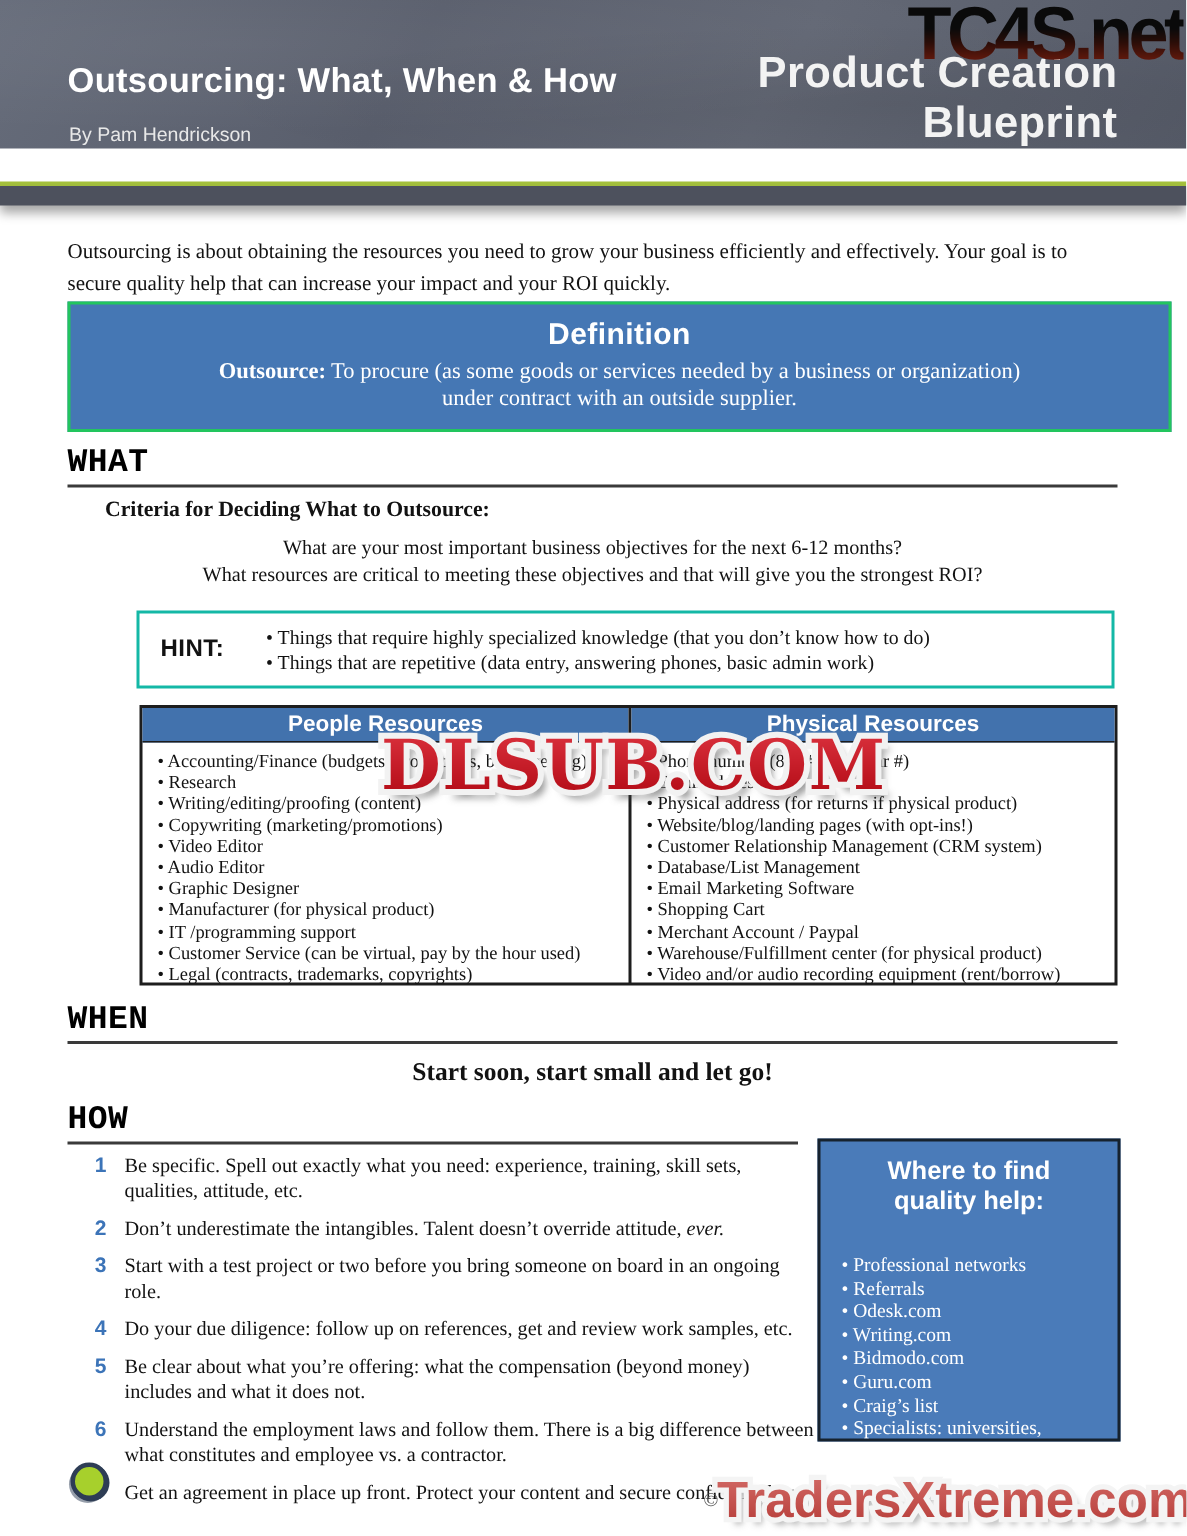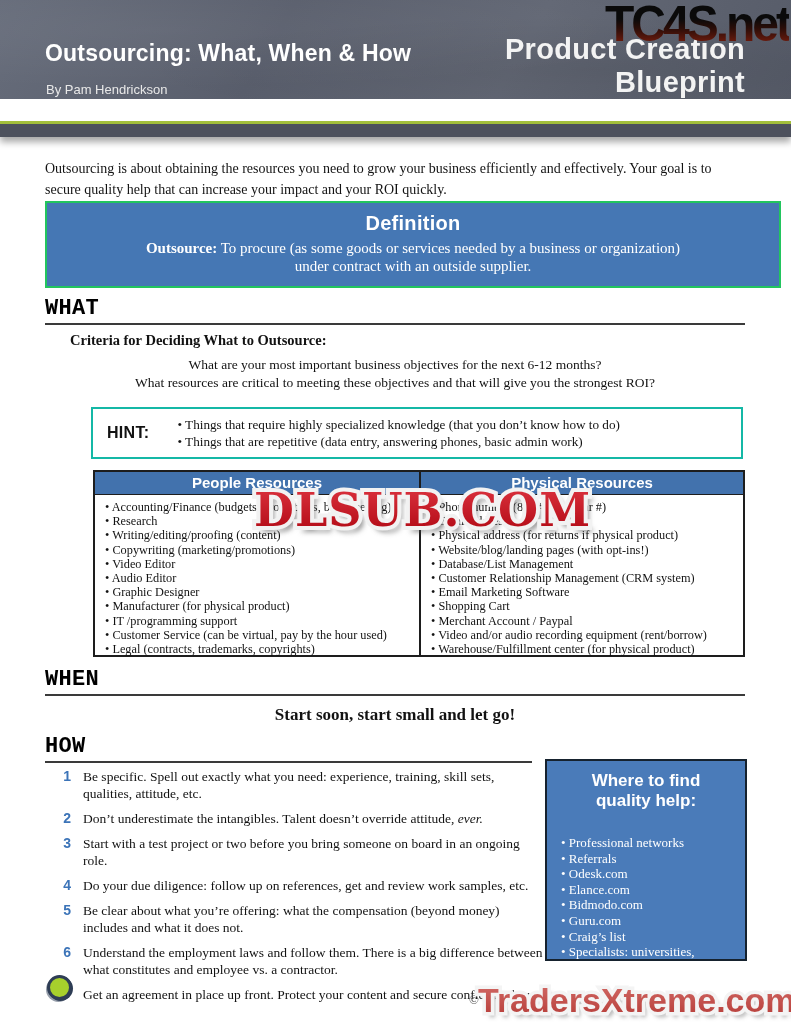--- a/index.html
+++ b/index.html
@@ -168,27 +168,27 @@
         <li>Legal (contracts, trademarks, copyrights)</li>
       </ul>
     </div>
     <div class="ocol col2">
       <div class="th">Physical Resources</div>
       <ul class="olist">
         <li>Phone number (800# or regular #)</li>
         <li>Email address</li>
         <li>Physical address (for returns if physical product)</li>
         <li>Website/blog/landing pages (with opt-ins!)</li>
+        <li>Customer Relationship Management (CRM system)</li>
         <li>Database/List Management</li>
-        <li>Customer Relationship Management (CRM system)</li>
         <li>Email Marketing Software</li>
         <li>Shopping Cart</li>
         <li>Merchant Account / Paypal</li>
+        <li>Warehouse/Fulfillment center (for physical product)</li>
         <li>Video and/or audio recording equipment (rent/borrow)</li>
-        <li>Warehouse/Fulfillment center (for physical product)</li>
       </ul>
     </div>
   </div>
 
   <div class="wm wm-dlsub">
     <span class="layer stroke">DLSUB.COM</span>
     <span class="layer fill">DLSUB.COM</span>
   </div>
 
   <div class="sec-h" style="left:45px;top:667px;">WHEN</div>
@@ -230,21 +230,21 @@
 
   <div class="sidebox">
     <h3>
       <div>Where to find</div>
       <div>quality help:</div>
     </h3>
     <ul class="side-list">
       <li>Professional networks</li>
       <li>Referrals</li>
       <li>Odesk.com</li>
-      <li>Elance.com</li>
+      <li>Writing.com</li>
       <li>Bidmodo.com</li>
       <li>Guru.com</li>
       <li>Craig’s list</li>
       <li>Specialists: universities, academia</li>
     </ul>
   </div>
 
   <div class="logo-circle"></div>
   <div class="copyright">©</div>
   <div class="wm wm-traders">

